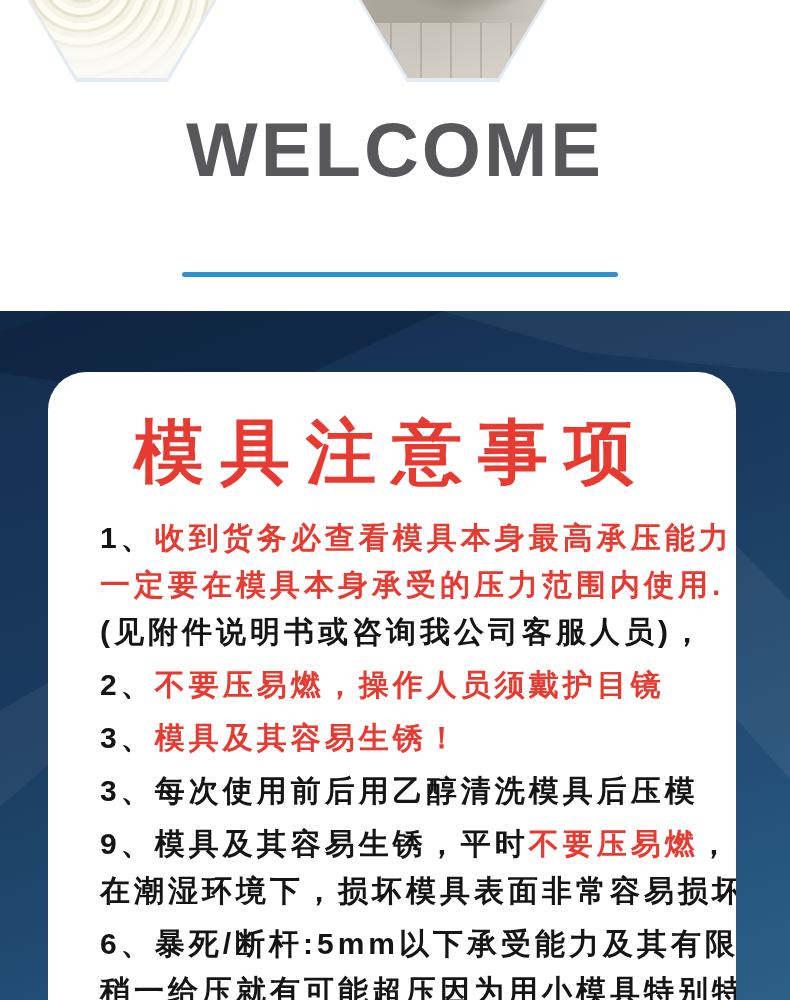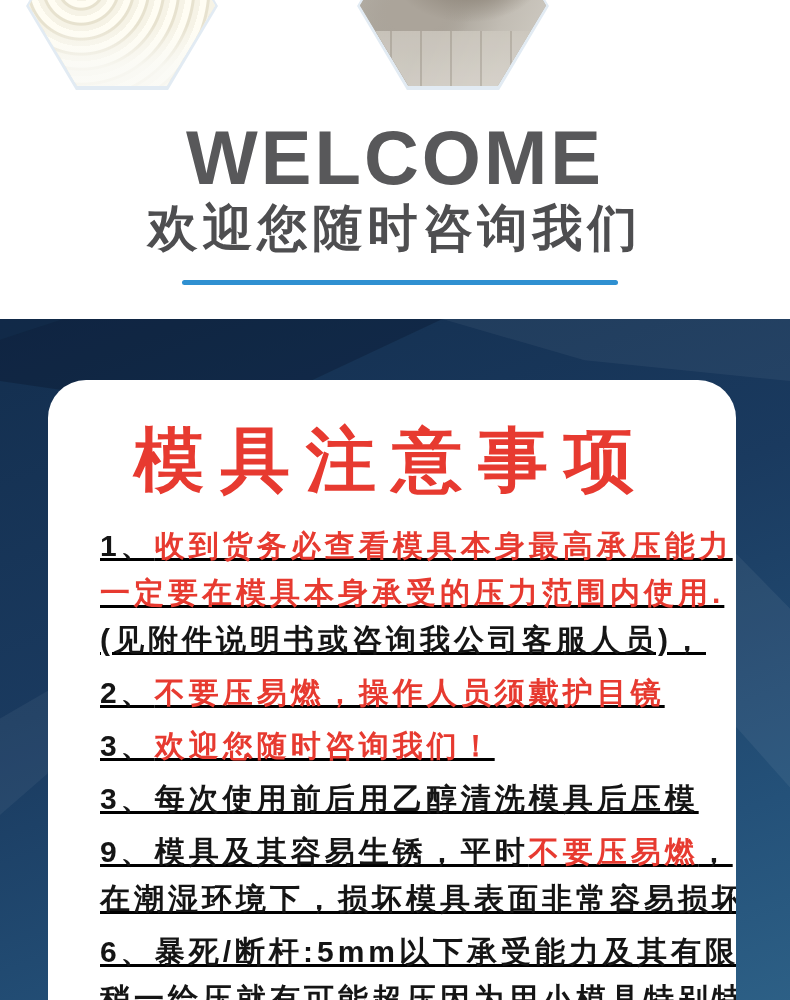--- a/index.html
+++ b/index.html
@@ -4,21 +4,21 @@
 <style>
   html,body{margin:0;padding:0;}
   body{
     width:790px;height:1000px;overflow:hidden;background:#ffffff;
     font-family:"Liberation Sans","DejaVu Sans",sans-serif;
     -webkit-font-smoothing:antialiased;
   }
   .page{position:relative;width:790px;height:1000px;overflow:hidden;background:#ffffff;}
 
   
-  .hero{position:relative;width:100%;height:311px;background:#ffffff;margin-top:8px;}
+  .hero{position:relative;width:100%;height:311px;background:#ffffff;}
   .hex{
     position:absolute;top:-86px;width:192px;height:168px;
     background:#e2ebf3;
     clip-path:polygon(26% 0%,74% 0%,100% 50%,74% 100%,26% 100%,0% 50%);
   }
   .hex-inner{
     position:absolute;left:3px;top:3px;right:3px;bottom:4px;
     clip-path:polygon(26% 0%,74% 0%,100% 50%,74% 100%,26% 100%,0% 50%);
   }
   .hex-left{left:26px;}
@@ -75,21 +75,21 @@
     position:absolute;left:48px;top:61px;width:688px;height:628px;
     background:#ffffff;border-radius:38px 38px 0 0;
     box-sizing:border-box;padding:40px 16px 0 52px;overflow:hidden;
   }
   .notice-title{
     margin:0 36px 22px 0;text-align:center;
     font-size:70px;line-height:80px;font-weight:900;
     letter-spacing:16px;color:#e73a30;white-space:nowrap;
   }
   .notice-list{margin:0;padding:0;}
-  .notice-item{margin:0 0 6px 0;text-decoration:underline;}
+  .notice-item{margin:0 0 6px 0;}
   .notice-line{
     font-size:30px;line-height:47px;font-weight:700;
     letter-spacing:4px;color:#151515;white-space:nowrap;
   }
   .seg-red{color:#e73a30;}
   .seg-black{color:#151515;}
 </style>
 </head>
 <body>
 
@@ -98,21 +98,20 @@
   <div class="hero">
     <div class="hex hex-left">
       <div class="hex-inner tex-pellets"></div>
     </div>
     <div class="hex hex-right">
       <div class="hex-inner tex-powder">
         <div class="powder-floor"></div>
       </div>
     </div>
     <h1 class="welcome-title">WELCOME</h1>
-    <h2 class="welcome-subtitle">欢迎您随时咨询我们</h2>
     <div class="divider"></div>
   </div>
 
   <div class="notice-section">
     <div class="facet facet-1"></div>
     <div class="facet facet-2"></div>
     <div class="facet facet-3"></div>
     <div class="facet facet-4"></div>
     <div class="facet facet-5"></div>
 
@@ -121,21 +120,21 @@
       <div class="notice-list">
           <div class="notice-item">
             <div class="notice-line"><span class="seg-black">1、</span><span class="seg-red">收到货务必查看模具本身最高承压能力</span></div>
             <div class="notice-line"><span class="seg-red">一定要在模具本身承受的压力范围内使用.</span></div>
             <div class="notice-line"><span class="seg-black">(见附件说明书或咨询我公司客服人员)，</span></div>
           </div>
           <div class="notice-item">
             <div class="notice-line"><span class="seg-black">2、</span><span class="seg-red">不要压易燃，操作人员须戴护目镜</span></div>
           </div>
           <div class="notice-item">
-            <div class="notice-line"><span class="seg-black">3、</span><span class="seg-red">欢迎您随时咨询我们！</span></div>
+            <div class="notice-line"><span class="seg-black">3、</span><span class="seg-red">模具及其容易生锈！</span></div>
           </div>
           <div class="notice-item">
             <div class="notice-line"><span class="seg-black">3、每次使用前后用乙醇清洗模具后压模</span></div>
           </div>
           <div class="notice-item">
             <div class="notice-line"><span class="seg-black">9、模具及其容易生锈，平时</span><span class="seg-red">不要压易燃</span><span class="seg-black">，</span></div>
             <div class="notice-line"><span class="seg-black">在潮湿环境下，损坏模具表面非常容易损坏..</span></div>
           </div>
           <div class="notice-item">
             <div class="notice-line"><span class="seg-black">6、暴死/断杆:5mm以下承受能力及其有限，</span></div>

